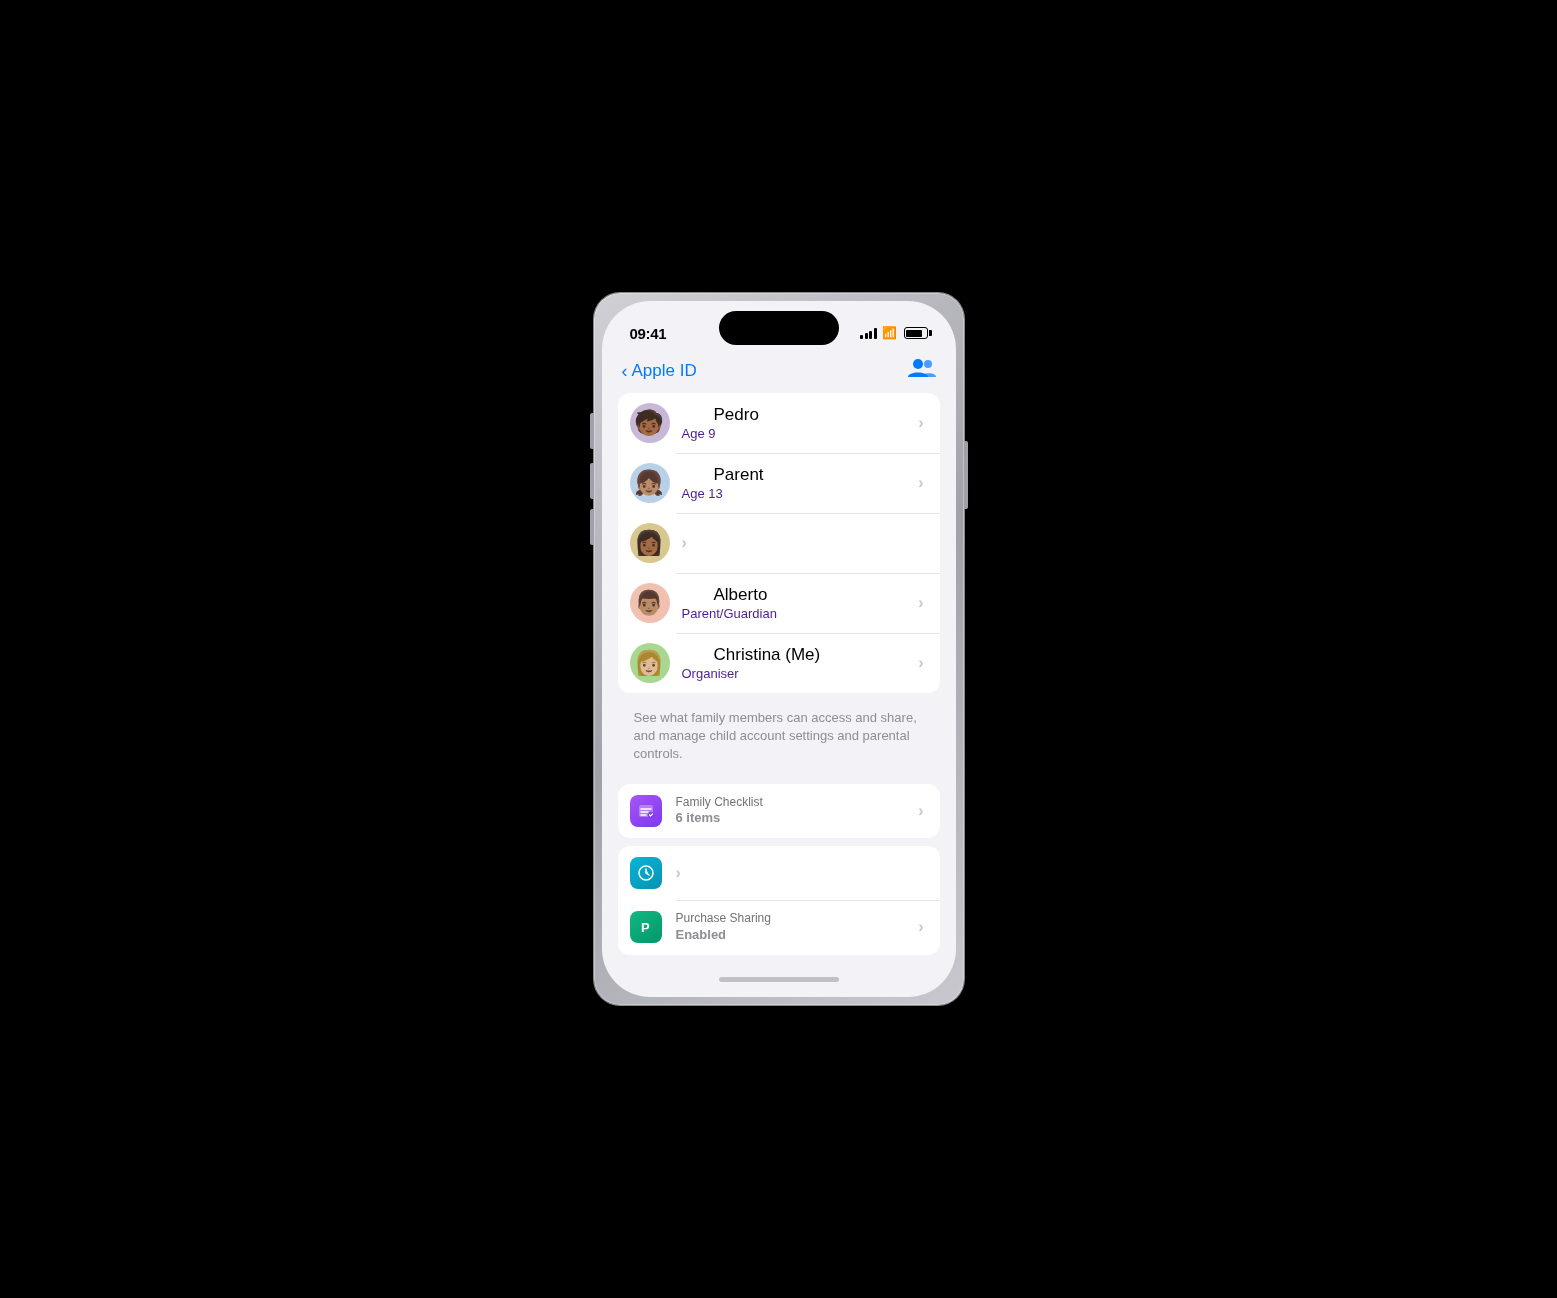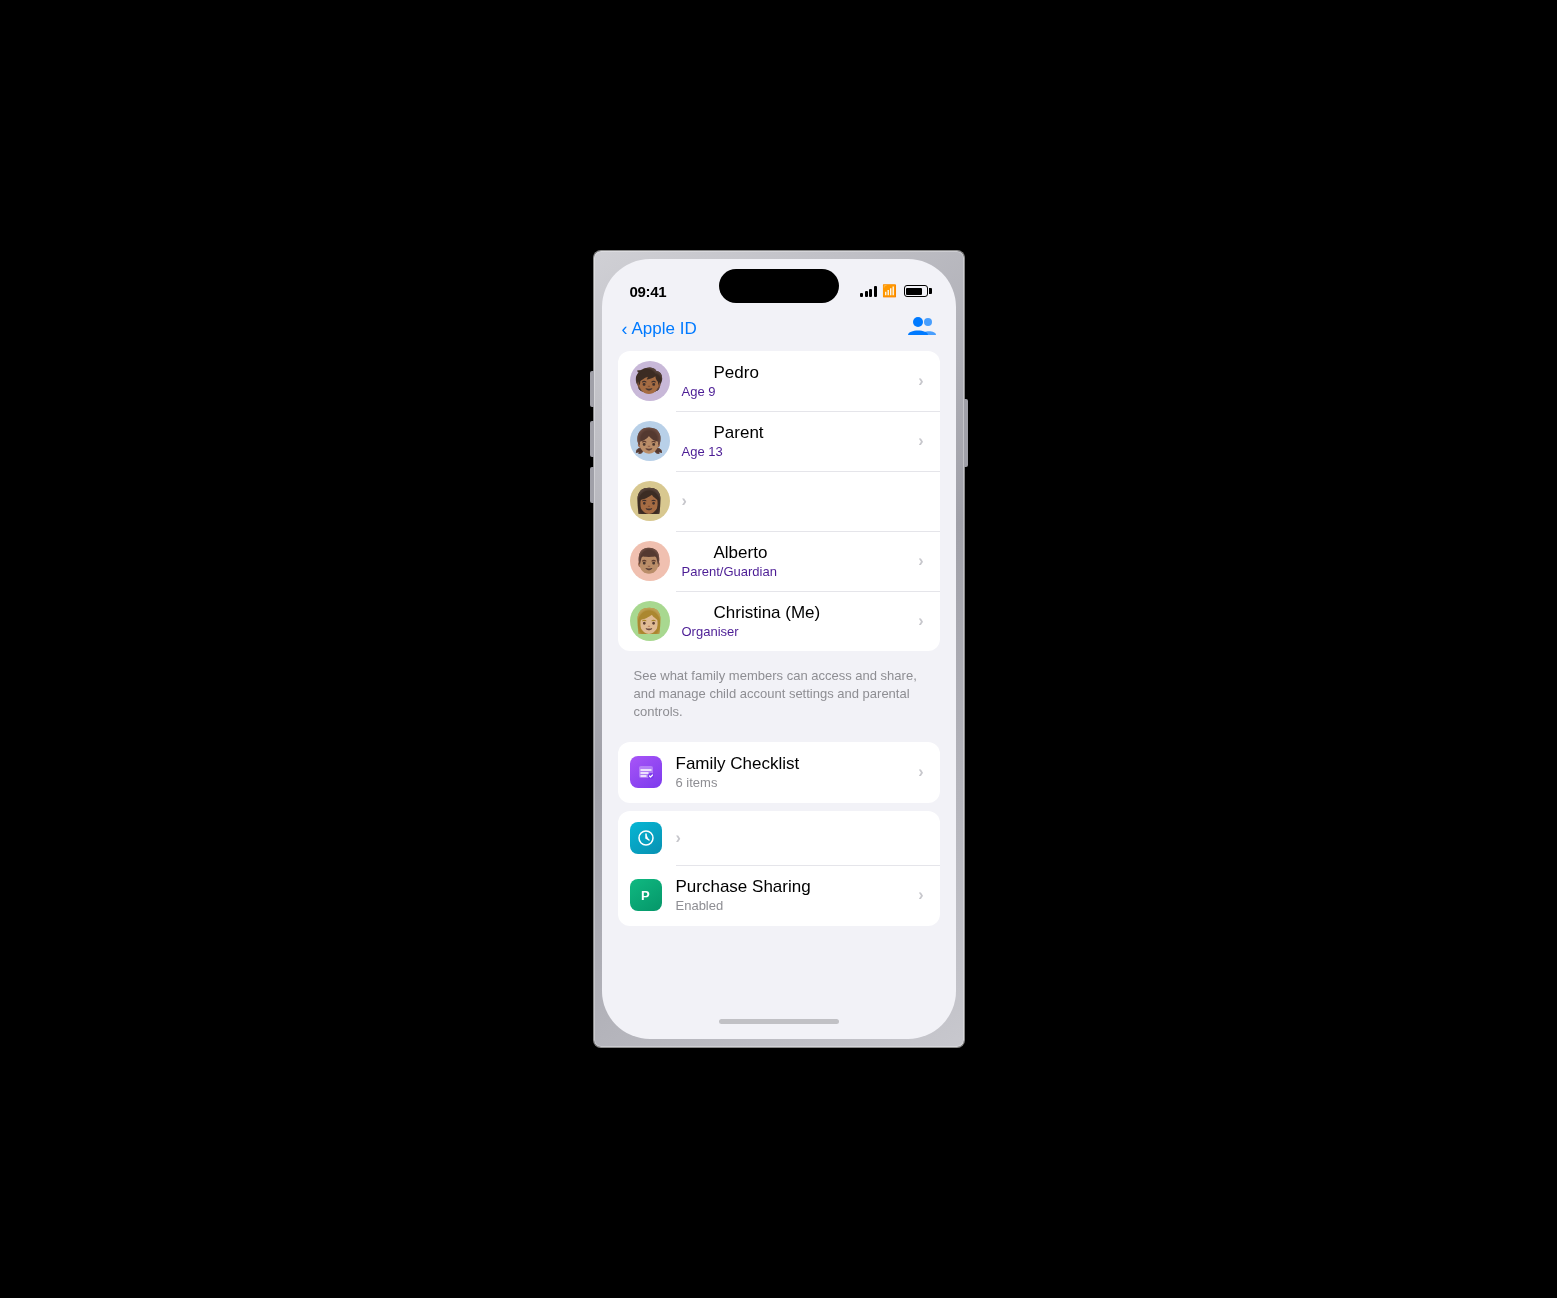--- a/index.html
+++ b/index.html
@@ -7,23 +7,23 @@
       background: #000;
       display: flex;
       justify-content: center;
       align-items: center;
       min-height: 100vh;
       font-family: -apple-system, BlinkMacSystemFont, 'SF Pro Display', 'Helvetica Neue', sans-serif;
     }
 
     .phone-outer {
       width: 370px;
-      height: 796px;
+      height: 712px;
       background: linear-gradient(145deg, #d0d0d5, #a0a0a8, #c8c8ce);
-      border-radius: 7px;
+      border-radius: 26px;
       padding: 8px;
       box-shadow:
         0 0 0 1px #888,
         inset 0 0 0 1px rgba(255,255,255,0.3),
         0 30px 80px rgba(0,0,0,0.8);
       position: relative;
     }
 
     
     .phone-outer::before {
@@ -316,30 +316,31 @@
 
     .icon-purchase {
       background: linear-gradient(145deg, #10b981, #059669);
     }
 
     .feature-info {
       flex: 1;
     }
 
     .feature-name {
-      font-size: 17px;
+      font-size: 12px;
       font-weight: 400;
-      color: #000000;
+      color: #737373;
       line-height: 1.3;
     }
 
     .feature-sub {
       font-size: 13px;
       color: #8e8e93;
       line-height: 1.3;
+      font-weight: bold;
     }
 
     .home-indicator {
       height: 30px;
       display: flex;
       justify-content: center;
       align-items: center;
       padding-bottom: 6px;
     }
 

